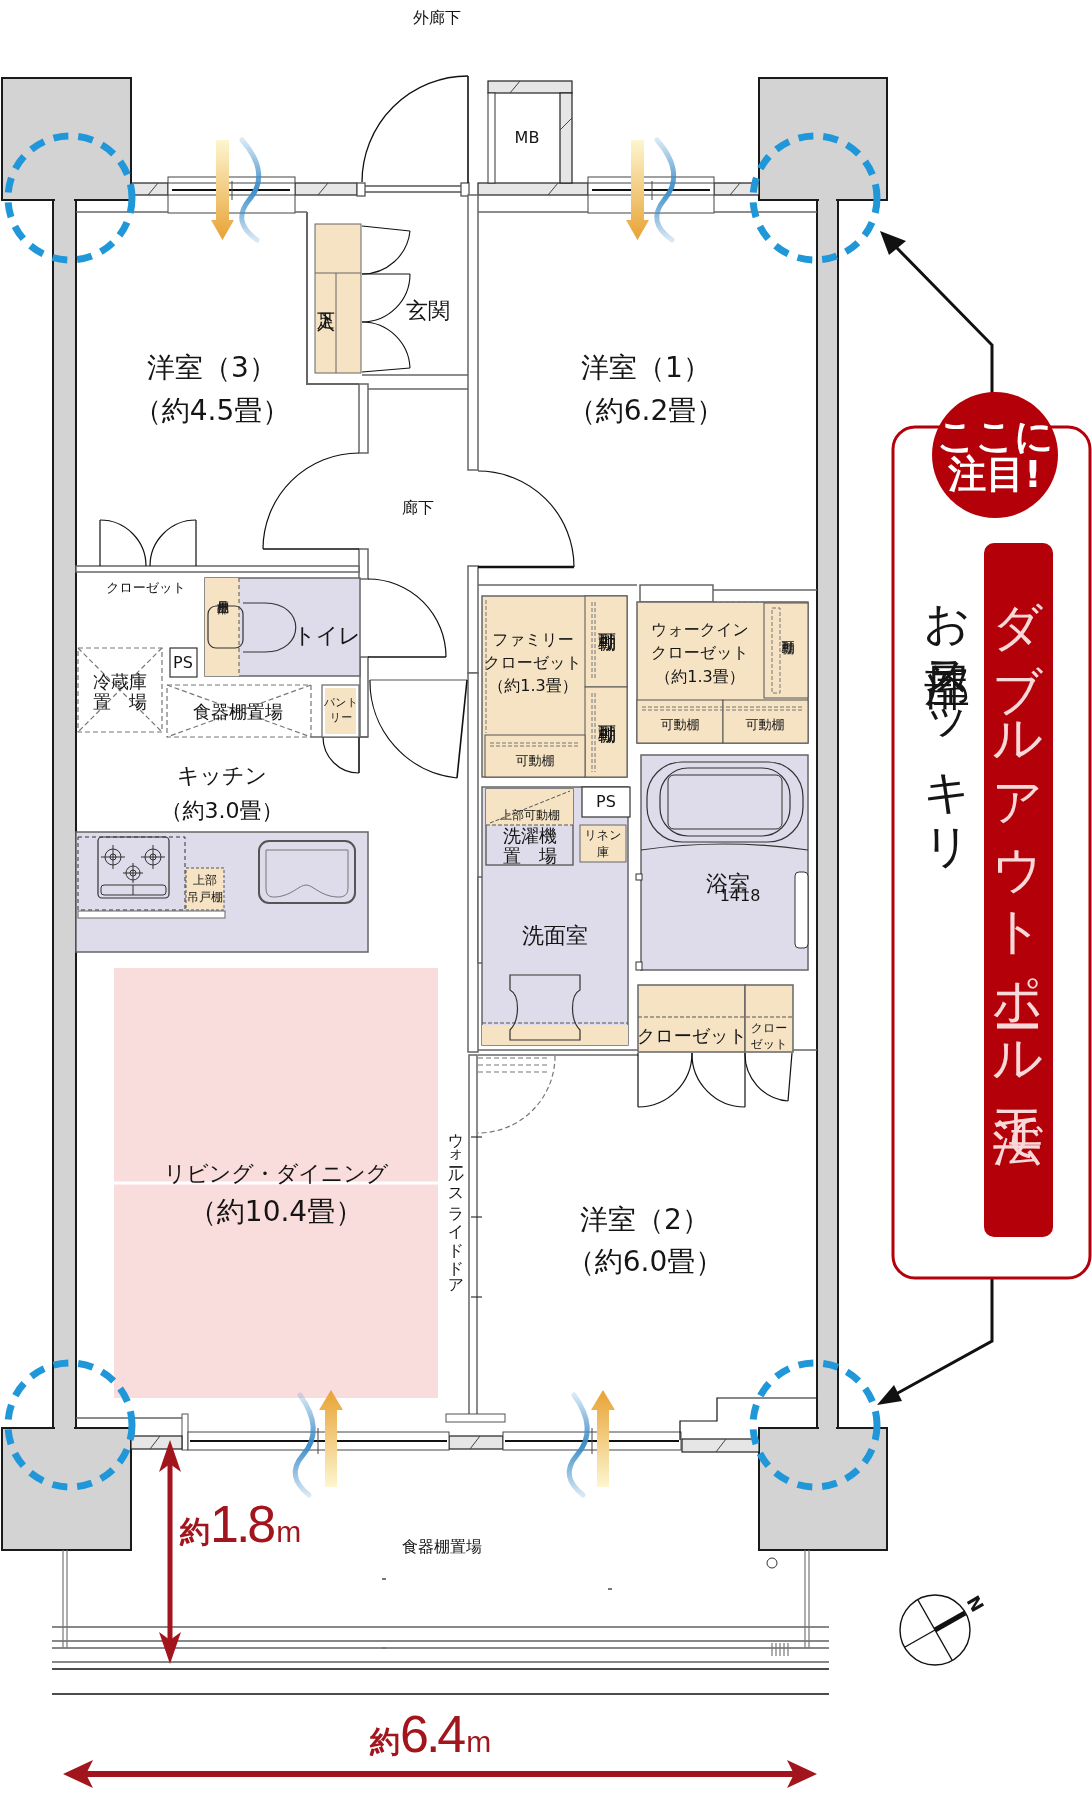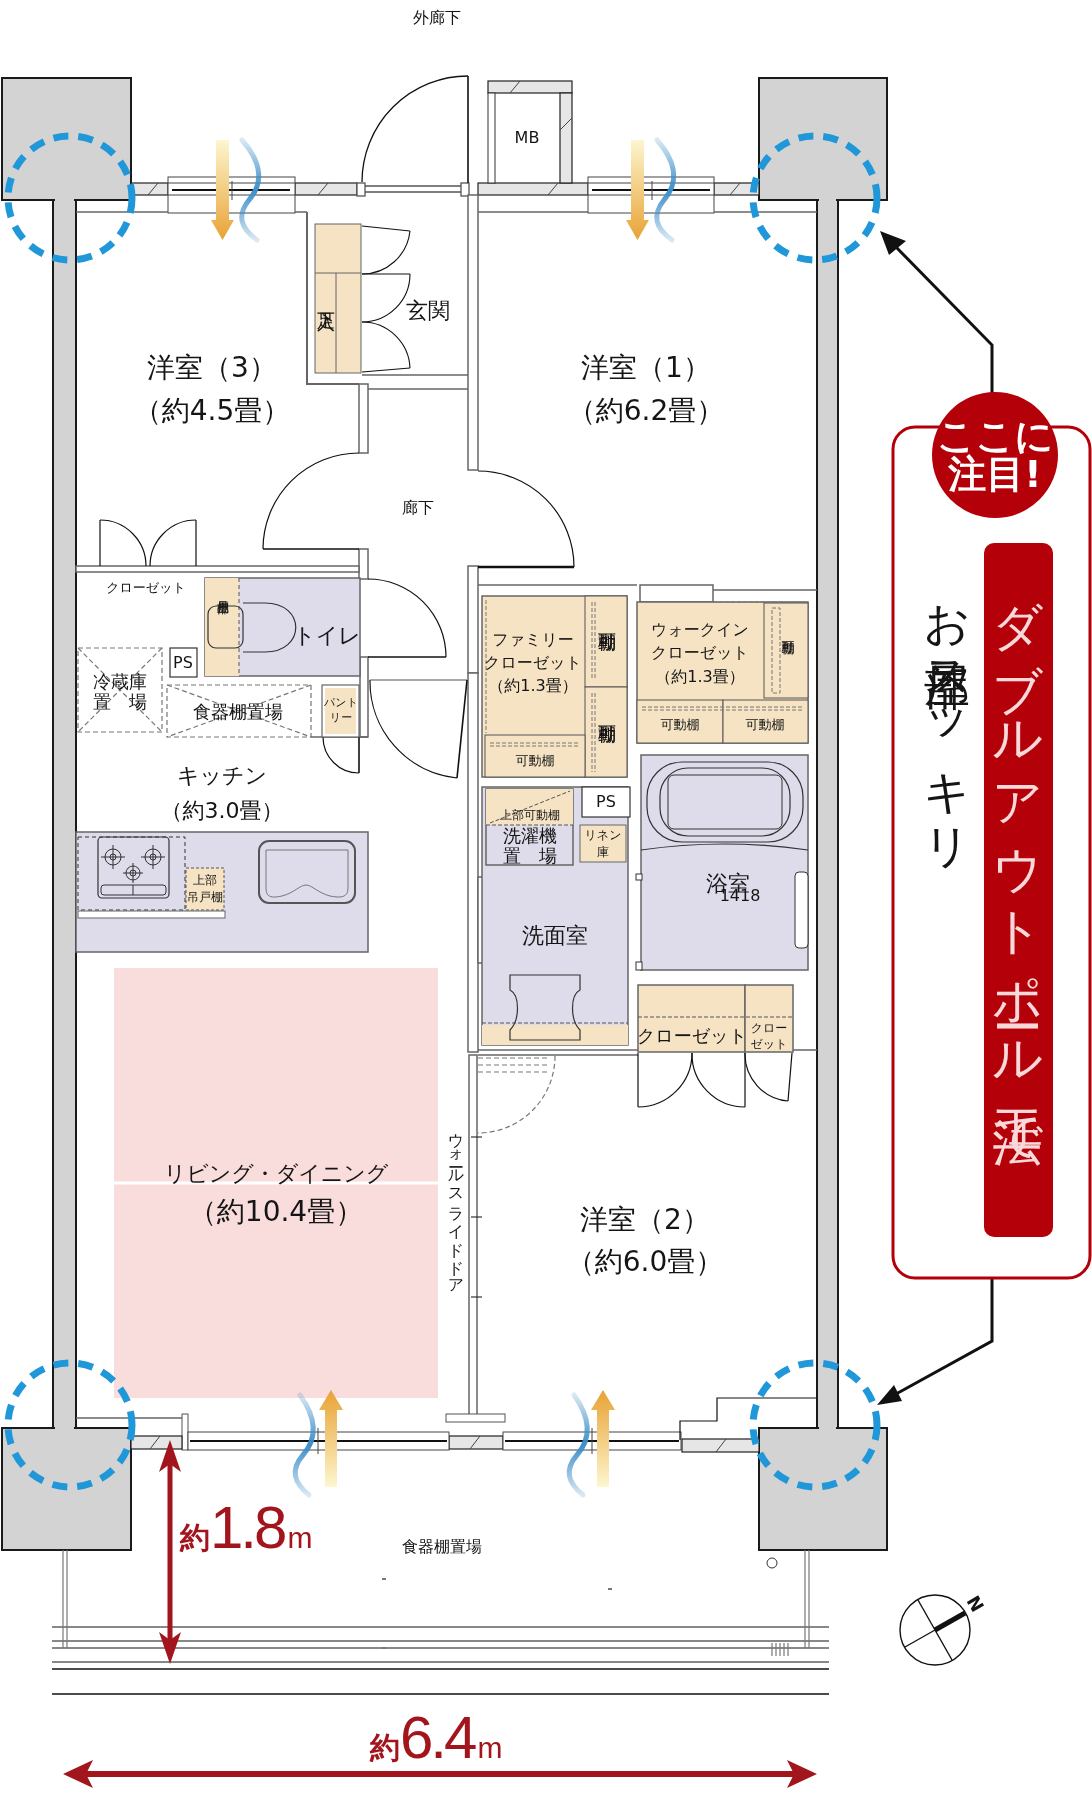--- a/index.html
+++ b/index.html
@@ -10,21 +10,21 @@
   .room{font-size:28px;}
   .room-m{font-size:22px;margin-top:11px;}
   .s13{font-size:13px;}
   .s14{font-size:18px;}
   .s16{font-size:16px;}
   .s11{font-size:11px;}
   .s12{font-size:12px;}
   .s20{font-size:16px;}
   .dim{position:absolute;color:#a3151d;line-height:1;white-space:nowrap;font-family:"Liberation Sans",sans-serif;}
   .dim .pre{font-size:30px;font-weight:bold;}
-  .dim .num{font-size:60px;letter-spacing:-3px;}
+  .dim .num{font-size:52px;letter-spacing:-3px;}
   .dim .unit{font-size:30px;margin-left:3px;}
   .badge-t{position:absolute;transform:translate(-50%,-50%);color:#ffffff;font-weight:bold;font-size:38px;line-height:1;white-space:nowrap;}
   .banner-t{color:#f8d8d8;font-size:50px;letter-spacing:6px;}
   .slogan-t{color:#151515;font-size:46px;letter-spacing:2px;}
   .north{position:absolute;font-size:18px;font-weight:bold;transform:translate(-50%,-50%) rotate(60deg);line-height:1;}
 </style>
 </head>
 <body>
 
 <div id="stage">

